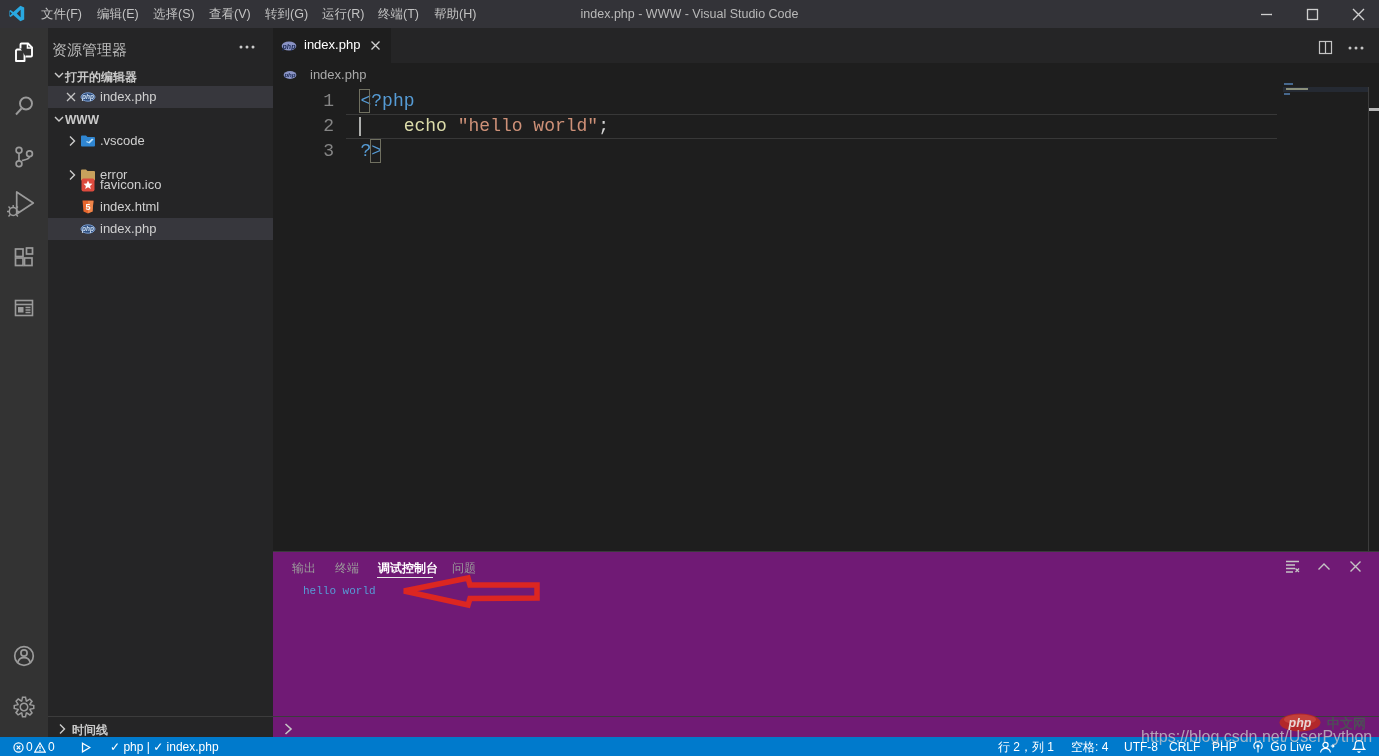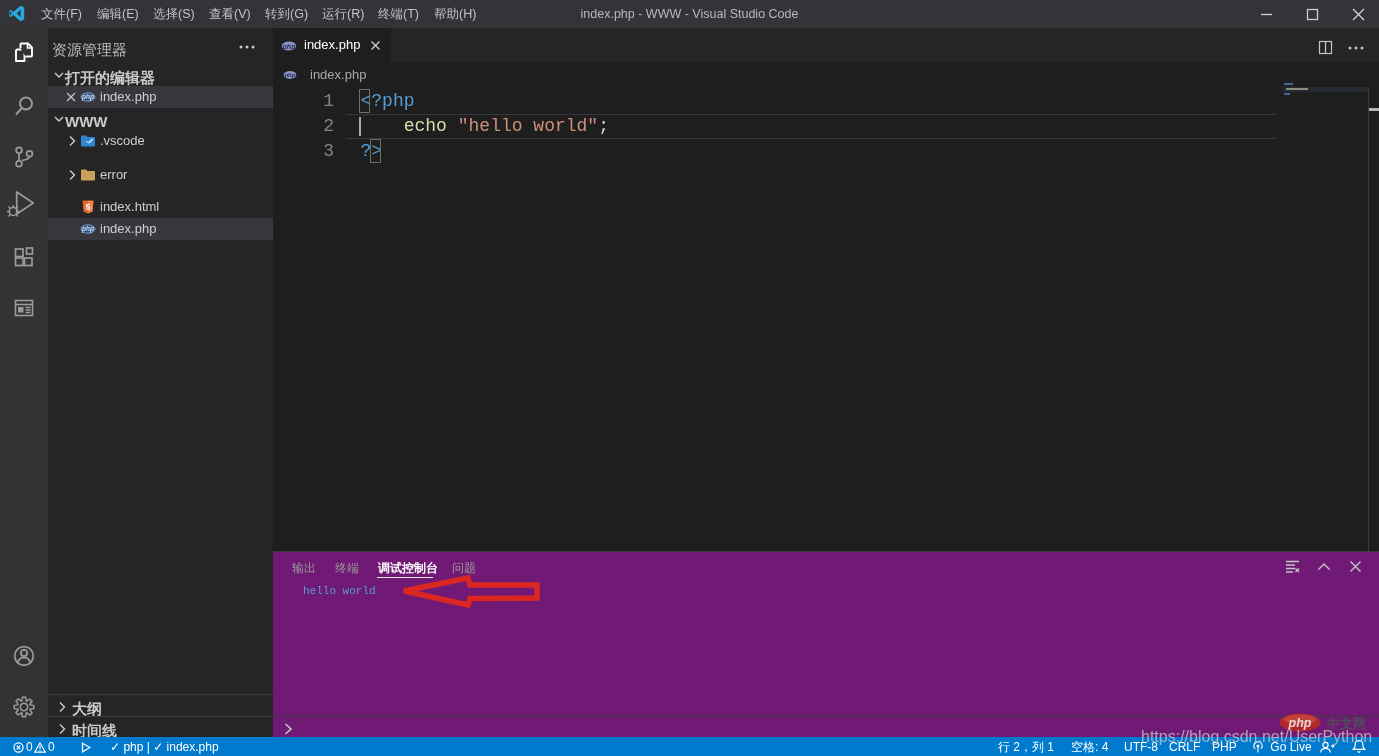--- a/index.html
+++ b/index.html
@@ -12,21 +12,21 @@
   .menu { position:absolute; top:0; height:28px; line-height:28px; color:#c3c3c3; font-size:12.5px; }
   #wintitle { position:absolute; top:0; height:28px; line-height:28px; width:100%;
     text-align:center; color:#b9b9b9; font-size:12.5px; }
   .winbtn { position:absolute; top:0; width:45px; height:28px; color:#cfcfcf; }
   
   #activitybar { position:absolute; left:0; top:28px; width:48px; height:710px; background:#333333; }
   .act-icon { position:absolute; left:12px; width:24px; height:24px; }
   
   #sidebar { position:absolute; left:48px; top:28px; width:225px; height:710px;
     background:#252526; color:#cccccc; }
-  .sec-head { font-weight:bold; font-size:15px; color:#cacaca; }
+  .sec-head { font-weight:bold; font-size:12px; color:#cacaca; }
   .row { position:absolute; left:0; width:225px; height:22px; }
   .row .label { position:absolute; left:52px; top:3px; font-size:13px; color:#cfcfcf; }
   .sel { background:#37373d; }
   .twisty { position:absolute; left:18px; top:5px; width:12px; height:12px; }
   .ficon { position:absolute; left:32px; top:3px; width:16px; height:16px; }
   
   #tabbar { position:absolute; left:273px; top:28px; width:1106px; height:35px; background:#252526; }
   #tab1 { position:absolute; left:0; top:0; width:118px; height:35px; background:#1e1e1e; color:#ffffff; }
   #breadcrumb { position:absolute; left:273px; top:63px; width:1106px; height:24px; background:#1e1e1e; }
   #code { position:absolute; left:273px; top:87px; width:1106px; height:464px; background:#1e1e1e;
@@ -177,44 +177,45 @@
   <div class="row" style="top:136px">
     <svg class="twisty" style="left:18px" width="8" height="12" viewBox="0 0 8 12">
         <path d="M2 1.5 L6.5 6 L2 10.5" fill="none" stroke="#cccccc" stroke-width="1.4"></path>
       </svg>
     <svg class="ficon" width="16" height="16" viewBox="0 0 16 16">
       <path d="M1 3.5 Q1 2.5 2 2.5 H6 L7.5 4 H14 Q15 4 15 5 V12.5 Q15 13.5 14 13.5 H2 Q1 13.5 1 12.5 Z" fill="#c8a15c"></path>
     </svg>
     <span class="label">error</span>
   </div>
 
+  <div class="row" style="top:146px">
+    <svg class="ficon" width="16" height="16" viewBox="0 0 16 16">
+      <rect x="1.5" y="1.5" width="13" height="13" rx="2" fill="#dd4b3e"></rect>
+      <path d="M8 3.6 L9.3 6.5 L12.4 6.8 L10.1 8.9 L10.8 12 L8 10.3 L5.2 12 L5.9 8.9 L3.6 6.8 L6.7 6.5 Z" fill="#ffffff"></path>
+    </svg>
+    <span class="label">favicon.ico</span>
+  </div>
 
   <div class="row" style="top:168px">
     <svg class="ficon" width="16" height="16" viewBox="0 0 16 16">
       <path d="M2.5 1.5 H13.5 L12.5 12.5 L8 14.5 L3.5 12.5 Z" fill="#e6662e"></path>
       <path d="M8 2 V14 L12.5 12.5 L13.4 2 Z" fill="#ef8549"></path>
       <text x="8" y="11" font-size="9" font-weight="bold" fill="#ffffff" text-anchor="middle" font-family="Liberation Sans">5</text>
     </svg>
     <span class="label">index.html</span>
   </div>
 
   <div class="row sel" style="top:190px">
     <svg class="ficon" style="top:4px" width="16" height="16" viewBox="0 0 16 16">
       <ellipse cx="8" cy="7" rx="7" ry="4.2" fill="#2e4e7e" stroke="#7c9dce" stroke-width="1"></ellipse>
       <text x="8" y="9.3" font-size="6.5" font-style="italic" font-weight="bold" fill="#cfe0f3" text-anchor="middle" font-family="Liberation Sans">php</text>
     </svg>
     <span class="label">index.php</span>
   </div>
 
-  <div class="row" style="top:666px;border-top:1px solid #3c3c3c;height:22px">
-    <svg class="twisty" style="left:8px;top:6px" width="8" height="12" viewBox="0 0 8 12">
-        <path d="M2 1.5 L6.5 6 L2 10.5" fill="none" stroke="#cccccc" stroke-width="1.4"></path>
-      </svg>
-    <span class="sec-head abs" style="left:24px;top:5px">大纲</span>
-  </div>
   <div class="row" style="top:688px;border-top:1px solid #3c3c3c;height:22px">
     <svg class="twisty" style="left:8px;top:6px" width="8" height="12" viewBox="0 0 8 12">
         <path d="M2 1.5 L6.5 6 L2 10.5" fill="none" stroke="#cccccc" stroke-width="1.4"></path>
       </svg>
     <span class="sec-head abs" style="left:24px;top:5px">时间线</span>
   </div>
 </div>
 
 <div id="tabbar">
   <div id="tab1">

